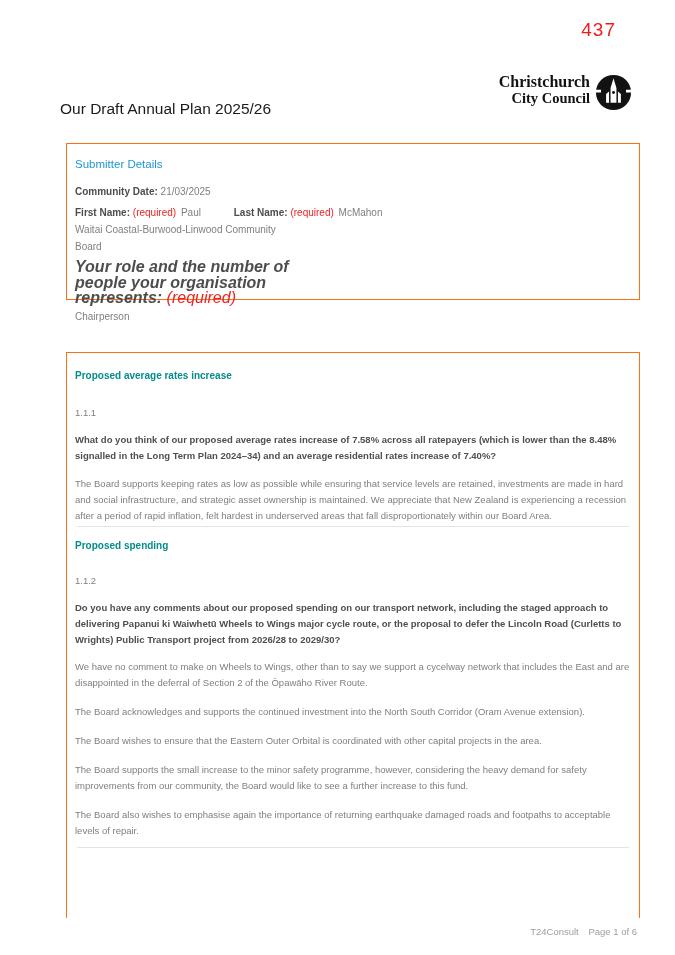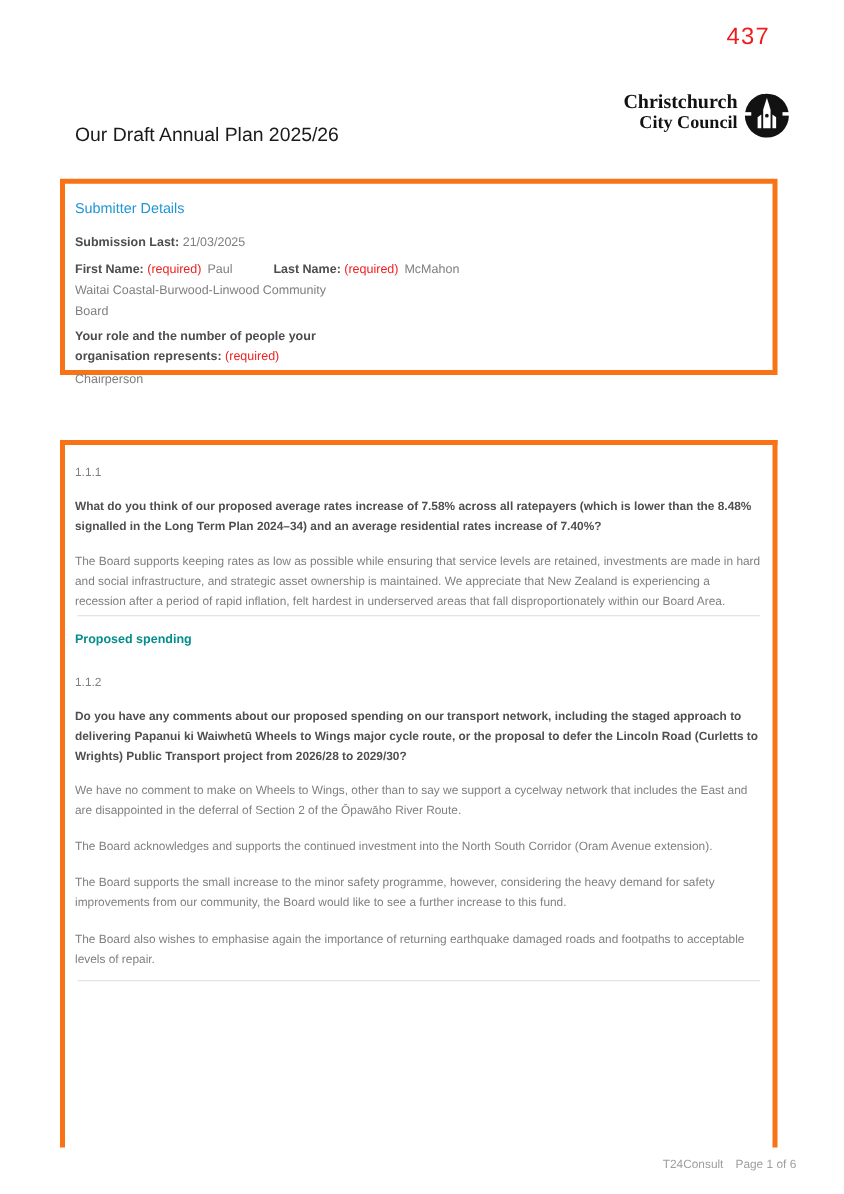--- a/index.html
+++ b/index.html
@@ -24,22 +24,22 @@
 
   .logo { position: absolute; top: 74px; right: 43px; display: flex; align-items: flex-start; }
   .logo-text {
     text-align: right; font-family: "Liberation Serif", serif;
     font-weight: 700; color: #121212; line-height: 1.05; margin-right: 5px;
   }
   .logo-line2 { font-size: 14.5px; }
   .logo-icon svg { display: block; }
 
   .panel {
-    position: absolute; left: 48px; width: 574px;
-    border: 4px solid #f97316; background: transparent;
+    position: absolute; left: 66px; width: 574px;
+    border: 1px solid #f97316; background: transparent;
   }
   .panel-submitter { top: 143px; height: 157px; padding: 13px 8px 0 8px; overflow: visible; }
   .panel-feedback  { top: 352px; height: 566px; border-bottom: none; padding: 16px 8px 0 8px; }
 
   .panel-heading {
     margin: 0 0 13px 0; font-size: 11.5px; font-weight: 400;
     color: #2097d4; line-height: 14px;
   }
   .panel-feedback .panel-heading { margin-bottom: 12px; }
 
@@ -47,21 +47,21 @@
   .row-date { margin-bottom: 6px; }
   .row-names { margin-bottom: 2px; }
   .label { font-weight: 700; color: #4d4d4d; }
   .value { color: #7f7f7f; }
   .required { color: #ee2222; }
   .lastname { margin-left: 30px; }
   .row-names .value { margin-left: 2px; }
 
   .org-question { width: 252px; font-size: 10px; line-height: 15px; margin-bottom: 1px; }
   .org-answer   { width: 212px; font-size: 10px; line-height: 16.5px; margin-bottom: 4px; }
-  .role-question{ width: 222px; font-size: 10px; line-height: 15.5px; margin-bottom: 3px; }
+  .role-question{ width: 222px; font-size: 16px; line-height: 15.5px; margin-bottom: 3px; font-style: italic; }
   .role-answer  { font-size: 10px; line-height: 15px; }
 
   .topic {
     margin: 0 0 24px 0; font-size: 10px; font-weight: 700;
     color: #058c8c; line-height: 13px;
   }
   .topic-2 { margin-bottom: 22px; }
   .qnum { font-size: 9.5px; color: #7f7f7f; line-height: 13px; margin-bottom: 13px; }
   .question {
     margin: 0 0 12px 0; font-size: 9.5px; font-weight: 700;
@@ -107,21 +107,21 @@
         <path d="M28 31 L28 21.5 L24.8 19 L24.8 31 Z" fill="#ffffff"></path>
         <circle cx="20" cy="20" r="1.6" fill="#121212"></circle>
       </svg>
     </span>
   </div>
 
   <section class="panel panel-submitter">
     <h2 class="panel-heading">Submitter Details</h2>
 
     <div class="field-row row-date">
-      <span class="label">Submission Last:</span>
+      <span class="label">Community Date:</span>
       <span class="value">21/03/2025</span>
     </div>
 
     <div class="field-row row-names">
       <span class="label">First Name:</span>
       <span class="required">(required)</span>
       <span class="value">Paul</span>
       <span class="label lastname">Last Name:</span>
       <span class="required">(required)</span>
       <span class="value">McMahon</span>
@@ -131,31 +131,33 @@
 
     <div class="role-question">
       <span class="label">Your role and the number of people your organisation represents:</span>
       <span class="required">(required)</span>
     </div>
     <div class="role-answer value">Chairperson</div>
   </section>
 
   <section class="panel panel-feedback">
 
+    <h3 class="topic">Proposed average rates increase</h3>
     <div class="qnum">1.1.1</div>
     <p class="question">What do you think of our proposed average rates increase of 7.58% across all ratepayers (which is lower than the 8.48% signalled in the Long Term Plan 2024–34) and an average residential rates increase of 7.40%?</p>
     <p class="answer">The Board supports keeping rates as low as possible while ensuring that service levels are retained, investments are made in hard and social infrastructure, and strategic asset ownership is maintained. We appreciate that New Zealand is experiencing a recession after a period of rapid inflation, felt hardest in underserved areas that fall disproportionately within our Board Area.</p>
 
     <hr class="rule">
 
     <h3 class="topic topic-2">Proposed spending</h3>
     <div class="qnum">1.1.2</div>
     <p class="question question-2">Do you have any comments about our proposed spending on our transport network, including the staged approach to delivering Papanui ki Waiwhetū Wheels to Wings major cycle route, or the proposal to defer the Lincoln Road (Curletts to Wrights) Public Transport project from 2026/28 to 2029/30?</p>
     <p class="answer">We have no comment to make on Wheels to Wings, other than to say we support a cycelway network that includes the East and are disappointed in the deferral of Section 2 of the Ōpawāho River Route.</p>
     <p class="answer">The Board acknowledges and supports the continued investment into the North South Corridor (Oram Avenue extension).</p>
+    <p class="answer">The Board wishes to ensure that the Eastern Outer Orbital is coordinated with other capital projects in the area.</p>
     <p class="answer">The Board supports the small increase to the minor safety programme, however, considering the heavy demand for safety improvements from our community, the Board would like to see a further increase to this fund.</p>
     <p class="answer">The Board also wishes to emphasise again the importance of returning earthquake damaged roads and footpaths to acceptable levels of repair.</p>
 
     <hr class="rule rule-bottom">
   </section>
 
   <footer class="page-footer">
     <span>T24Consult</span>
     <span>Page 1 of 6</span>
   </footer>

